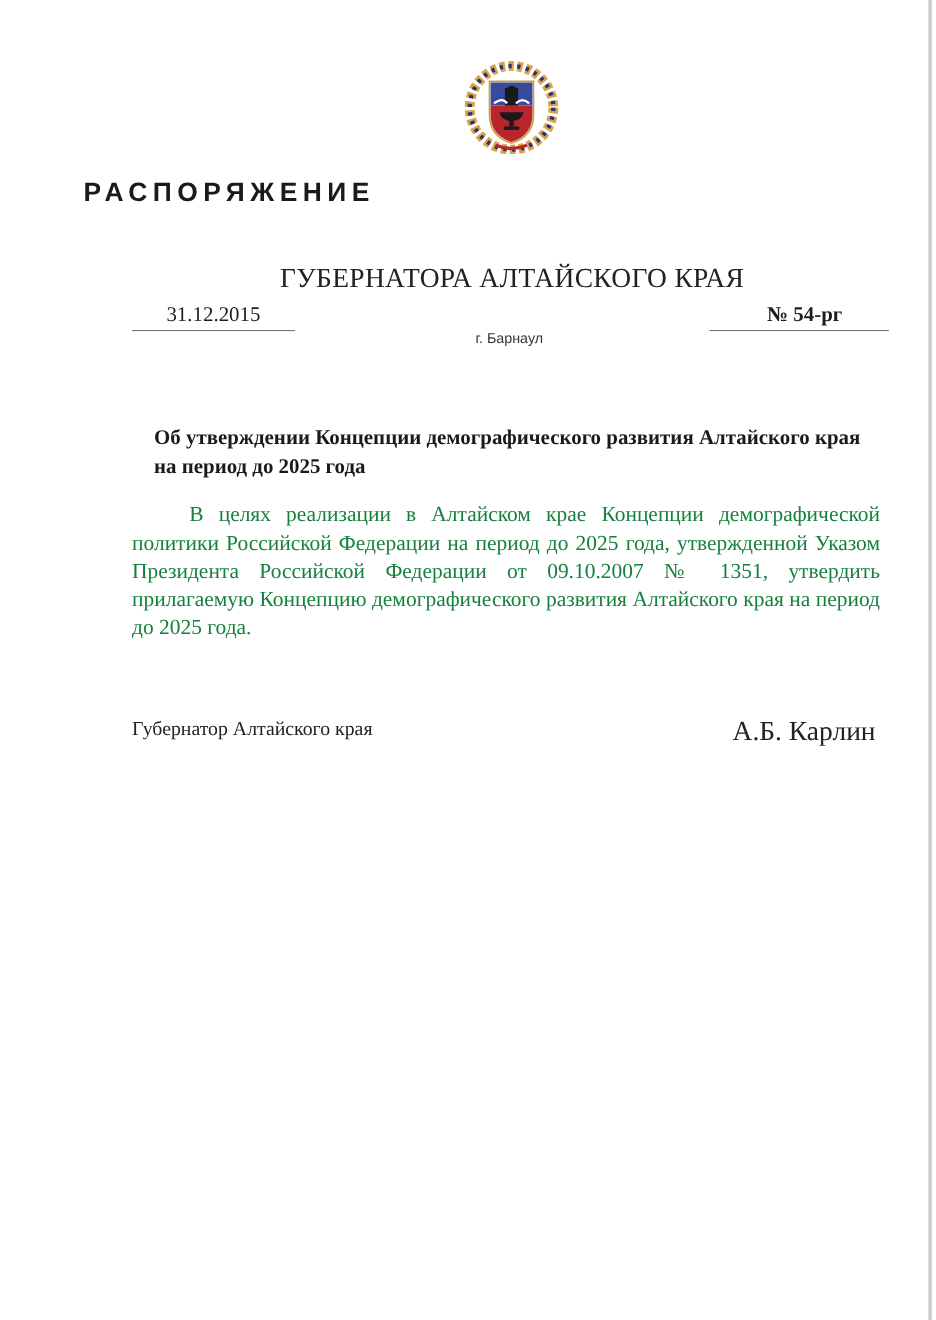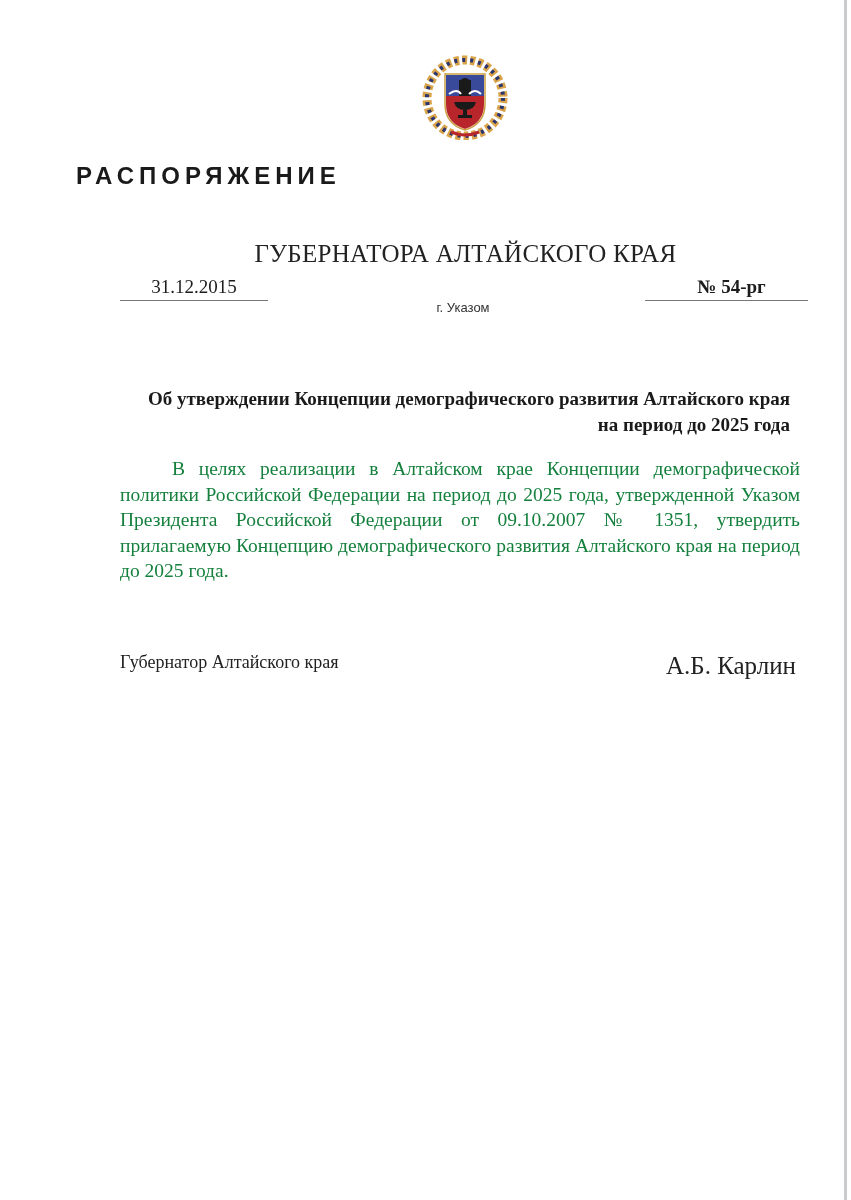--- a/index.html
+++ b/index.html
@@ -11,21 +11,21 @@
            font-family:"Liberation Sans", sans-serif; font-weight:bold; font-size:24px;
            letter-spacing:5px; color:#1a1a1a; padding-left:76px; box-sizing:border-box; }
   .subtitle { position:absolute; left:0; width:851px; top:223px; text-align:center;
               font-size:25px; color:#222; padding-left:80px; box-sizing:border-box; letter-spacing:0.3px;margin-top:17px; }
   .date { position:absolute; left:120px; top:276px; width:148px; text-align:center;
           font-size:19px; border-bottom:1px solid #777; padding-bottom:2px; }
   .num { position:absolute; left:645px; top:276px; width:163px; text-align:center;
          font-size:19px; border-bottom:1px solid #777; padding-bottom:2px; padding-left:10px; box-sizing:border-box;font-weight:bold; }
   .city { position:absolute; left:0; width:851px; top:300px; text-align:center;
           font-family:"Liberation Sans", sans-serif; font-size:13px; color:#333; padding-left:75px; box-sizing:border-box; }
-  .heading { position:absolute; left:140px; width:650px; top:386px; text-align:right;
+  .heading { position:absolute; left:140px; width:650px; top:386px; text-align:left;
              font-weight:bold; font-size:19px; line-height:26px; color:#1a1a1a; }
   .body { position:absolute; left:120px; width:680px; top:456px; text-align:justify;
           font-size:19.5px; line-height:25.5px; color:#15803d; text-indent:52px; margin:0; }
   .sign-left { position:absolute; left:120px; top:652px; font-size:18px; color:#222; }
   .sign-right { position:absolute; right:55px; top:652px; font-size:25px; color:#222; }
 </style>
 </head>
 <body>
 
 <div class="edge"></div>
@@ -50,20 +50,20 @@
 
     <path d="M30 80 Q44 86 58 80" stroke="#b8262c" stroke-width="3" fill="none"></path>
   </svg>
 </div>
 
 <div class="title">РАСПОРЯЖЕНИЕ</div>
 <div class="subtitle">ГУБЕРНАТОРА АЛТАЙСКОГО КРАЯ</div>
 
 <div class="date">31.12.2015</div>
 <div class="num">№ 54-рг</div>
-<div class="city">г. Указом</div>
+<div class="city">г. Барнаул</div>
 
 <div class="heading">Об утверждении Концепции демографического развития Алтайского края на период до 2025 года</div>
 
 <p class="body">В целях реализации в Алтайском крае Концепции демографической политики Российской Федерации на период до 2025 года, утвержденной Указом Президента Российской Федерации от 09.10.2007 № 1351, утвердить прилагаемую Концепцию демографического развития Алтайского края на период до 2025 года.</p>
 
 <div class="sign-left">Губернатор Алтайского края</div>
 <div class="sign-right">А.Б. Карлин</div>
 
 </body></html>

